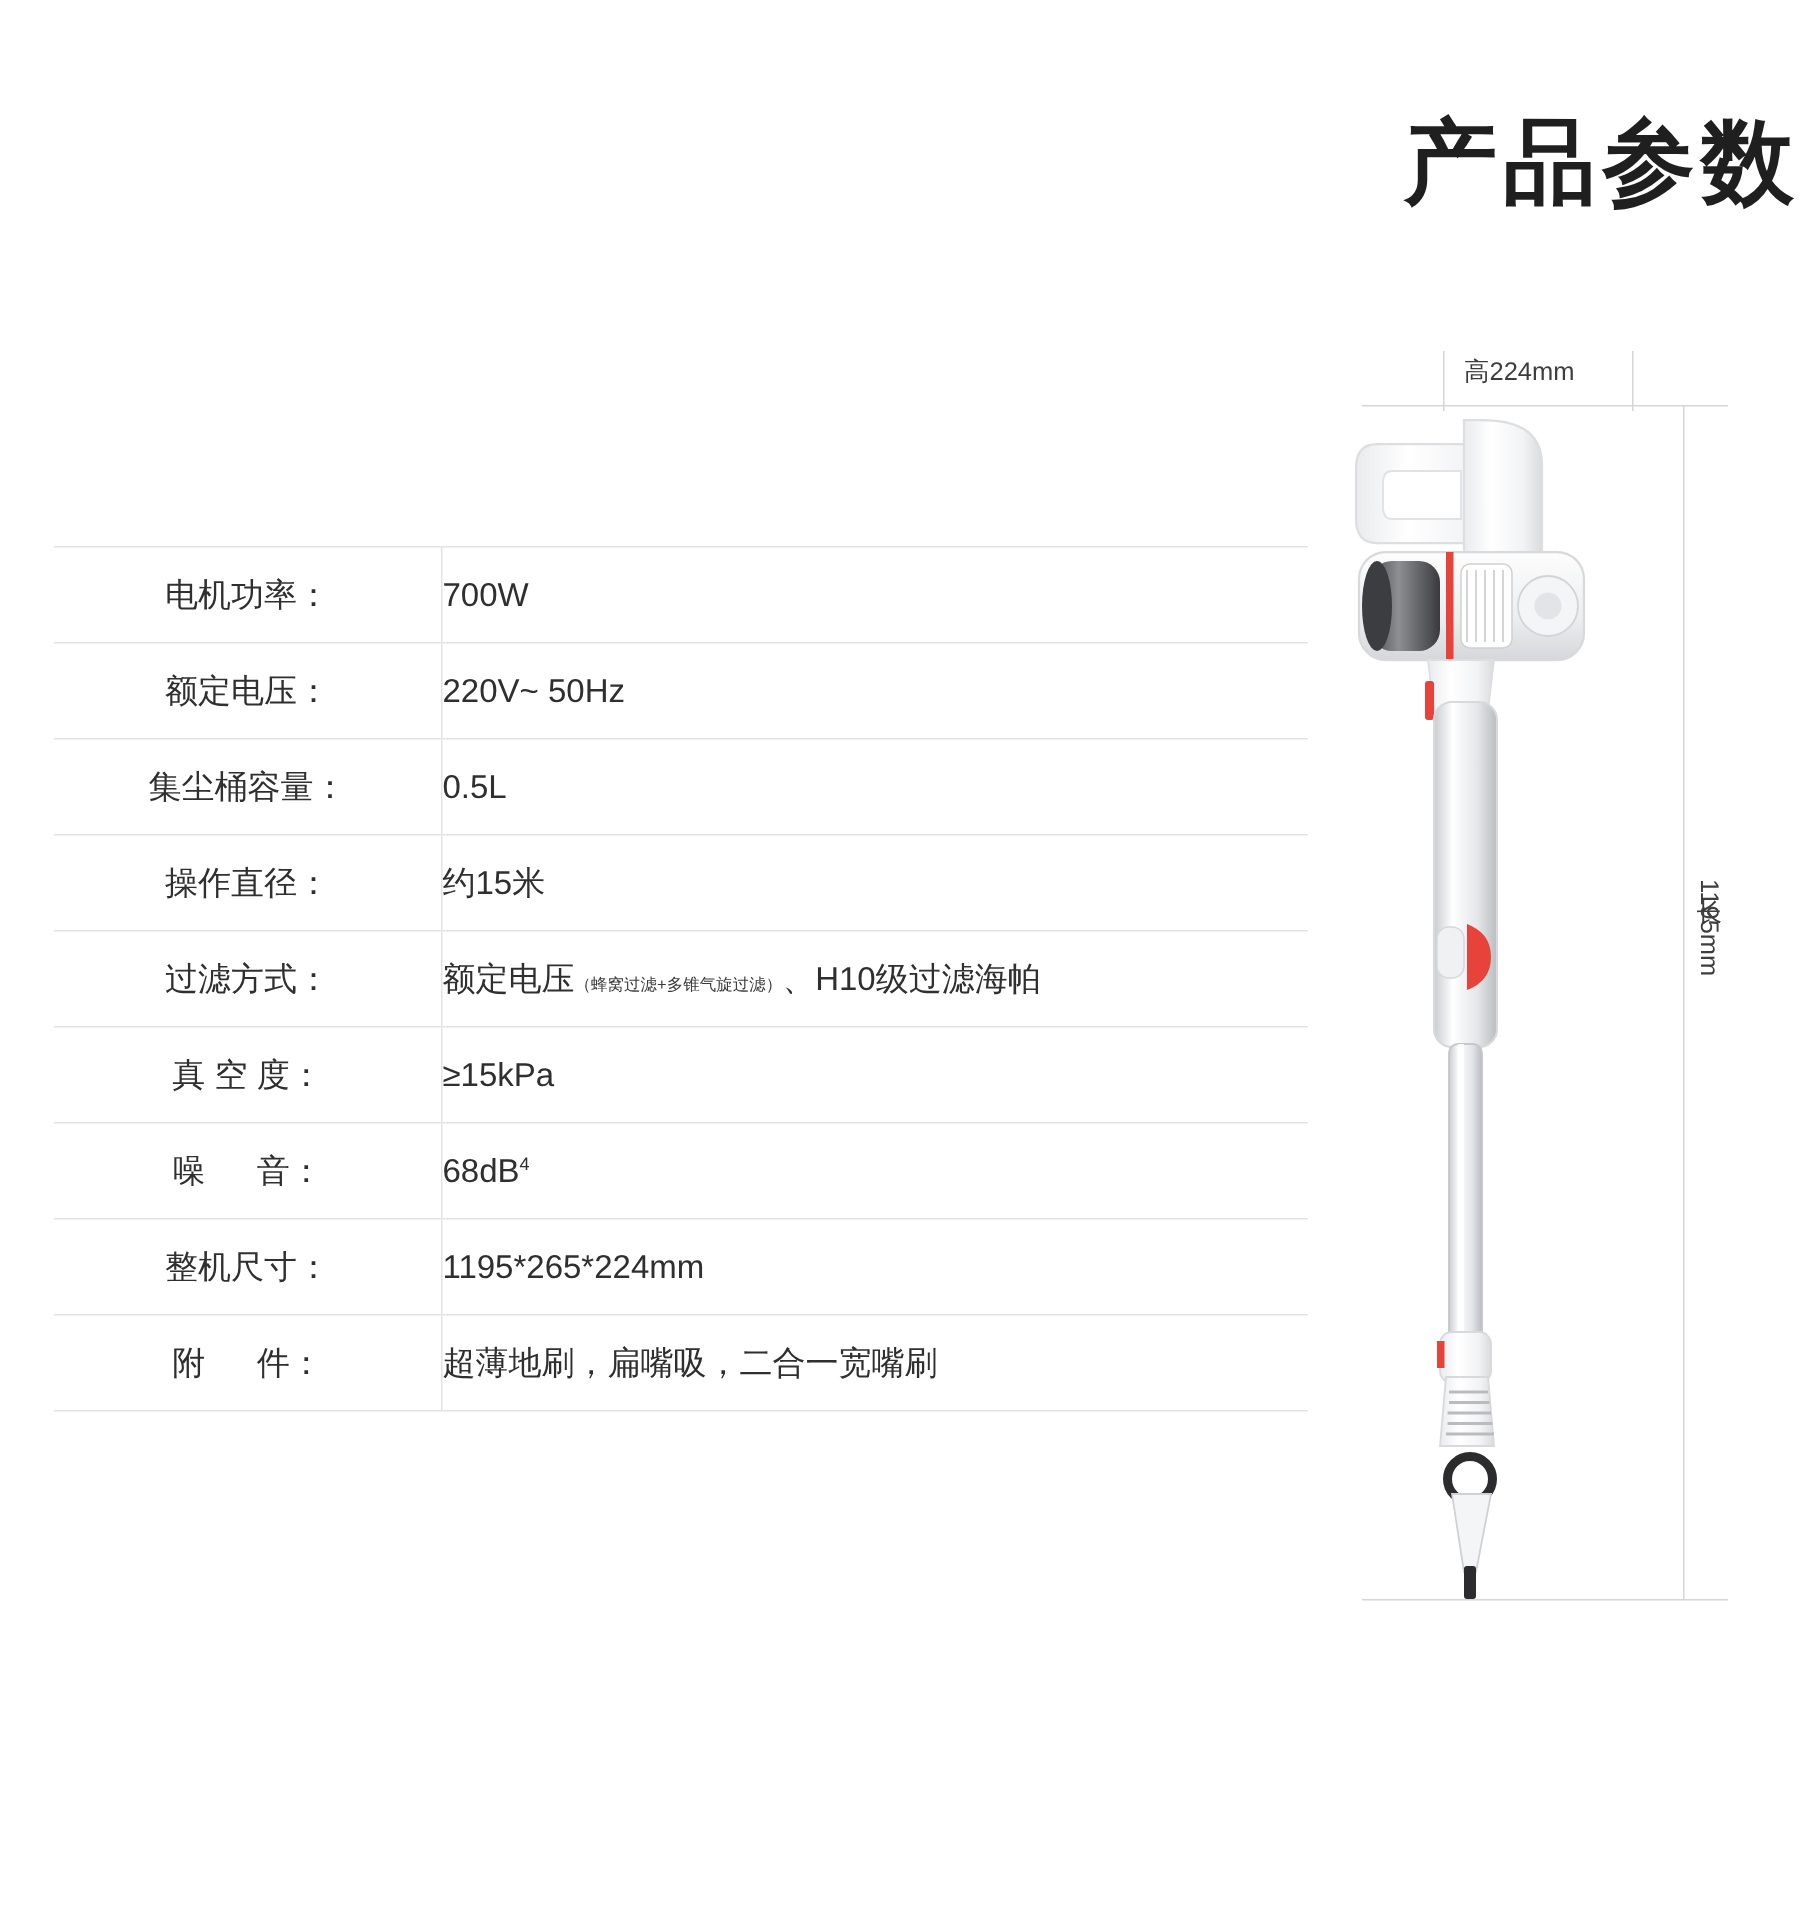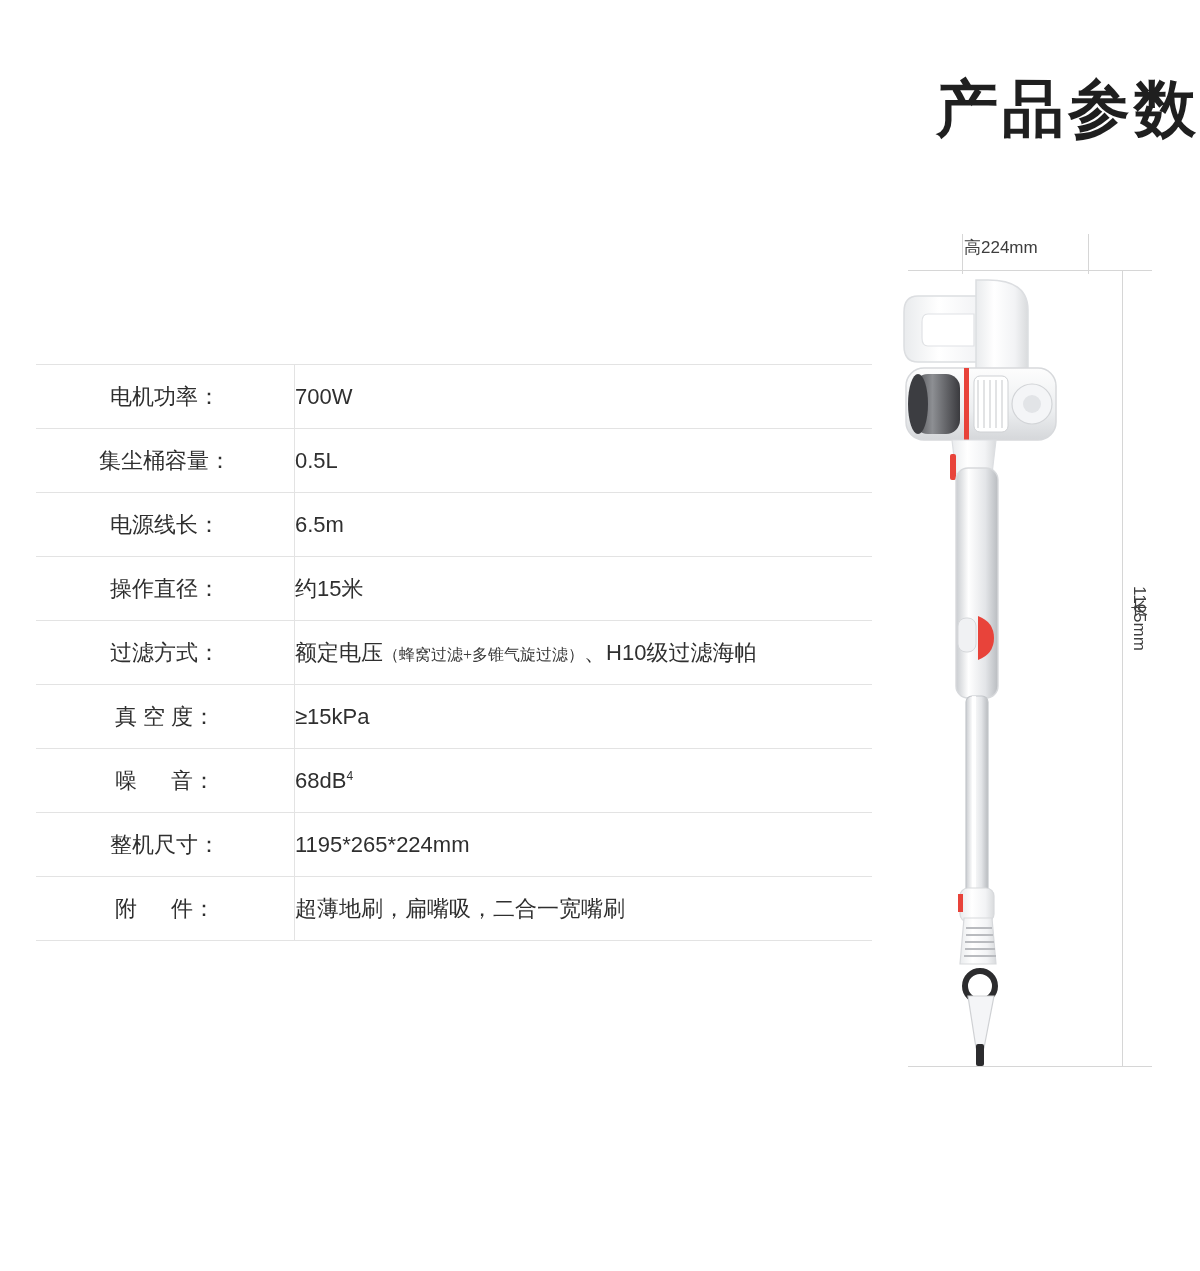--- a/index.html
+++ b/index.html
@@ -57,23 +57,22 @@
     border-right: 1px solid #e3e3e3;
     padding-right: 0;
     white-space: pre;
   }
   .spec-value {
     padding-left: 34px;
     font-size: 22px;
     color: #2f2f2f;
   }
   .spec-value .small-note {
-    font-size: 16px;
+    font-size: 11px;
     color: #3a3a3a;
-    font-family: Liberation Serif, serif;
   }
   .spec-value sup {
     font-size: 12px;
     vertical-align: super;
   }
 
   
   .product-figure {
     position: absolute;
     left: 880px;
@@ -115,26 +114,26 @@
 
 <div class="page-title">产品参数</div>
 
 <table class="spec-table">
   <tbody>
     <tr>
       <td class="spec-label">电机功率：</td>
       <td class="spec-value">700W</td>
     </tr>
     <tr>
+      <td class="spec-label">额定电压：</td>
+      <td class="spec-value">220V~ 50Hz</td>
+    </tr>
+    <tr>
       <td class="spec-label">集尘桶容量：</td>
       <td class="spec-value">0.5L</td>
-    </tr>
-    <tr>
-      <td class="spec-label">电源线长：</td>
-      <td class="spec-value">6.5m</td>
     </tr>
     <tr>
       <td class="spec-label">操作直径：</td>
       <td class="spec-value">约15米</td>
     </tr>
     <tr>
       <td class="spec-label">过滤方式：</td>
       <td class="spec-value"><span>额定电压</span><span class="small-note">（蜂窝过滤+多锥气旋过滤）</span><span>、H10级过滤海帕</span></td>
     </tr>
     <tr>
@@ -157,21 +156,21 @@
 </table>
 
 <div class="product-figure">
 
   <div class="guide guide-h" style="left:28px; top:52px; width:244px;"></div>
   <div class="guide guide-h" style="left:28px; top:848px; width:244px;"></div>
   <div class="guide guide-v" style="left:242px; top:52px; height:796px;"></div>
   <div class="guide guide-v" style="left:82px; top:16px; height:40px;"></div>
   <div class="guide guide-v" style="left:208px; top:16px; height:40px;"></div>
 
-  <div class="dim-label" style="left:84px; top:18px;">高224mm</div>
+  <div class="dim-label" style="left:96px; top:18px;">高224mm</div>
 
   <div class="dim-label dim-label-vertical" style="left:248px; top:368px;">长1195mm</div>
 
   <svg class="vac" viewBox="0 0 300 900">
     <defs>
       <linearGradient id="gBody" x1="0" y1="0" x2="1" y2="0">
         <stop offset="0%" stop-color="#e9ebed"></stop>
         <stop offset="35%" stop-color="#ffffff"></stop>
         <stop offset="75%" stop-color="#f2f3f5"></stop>
         <stop offset="100%" stop-color="#d9dbdd"></stop>

